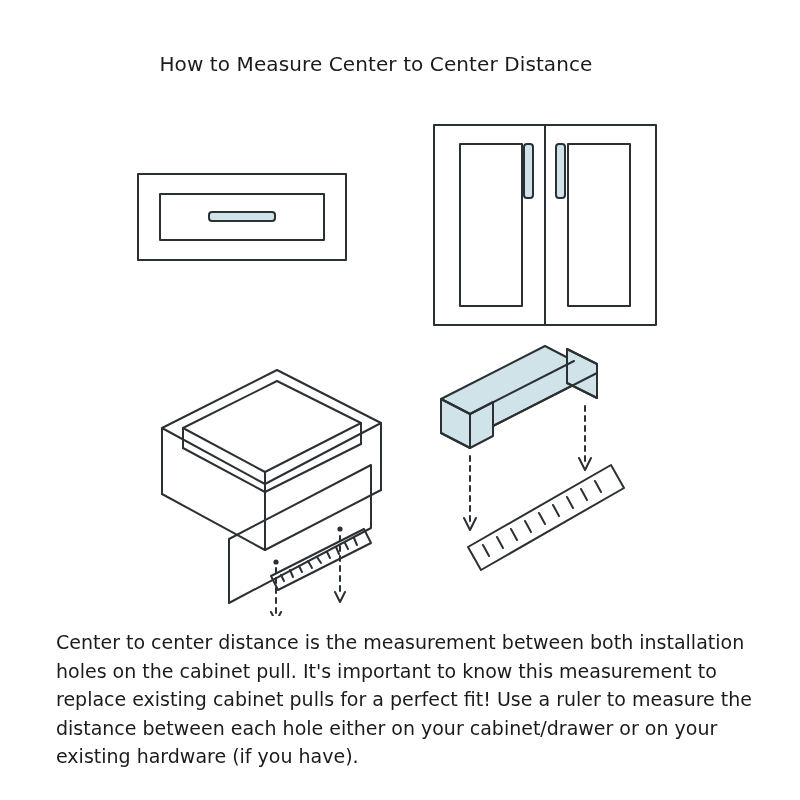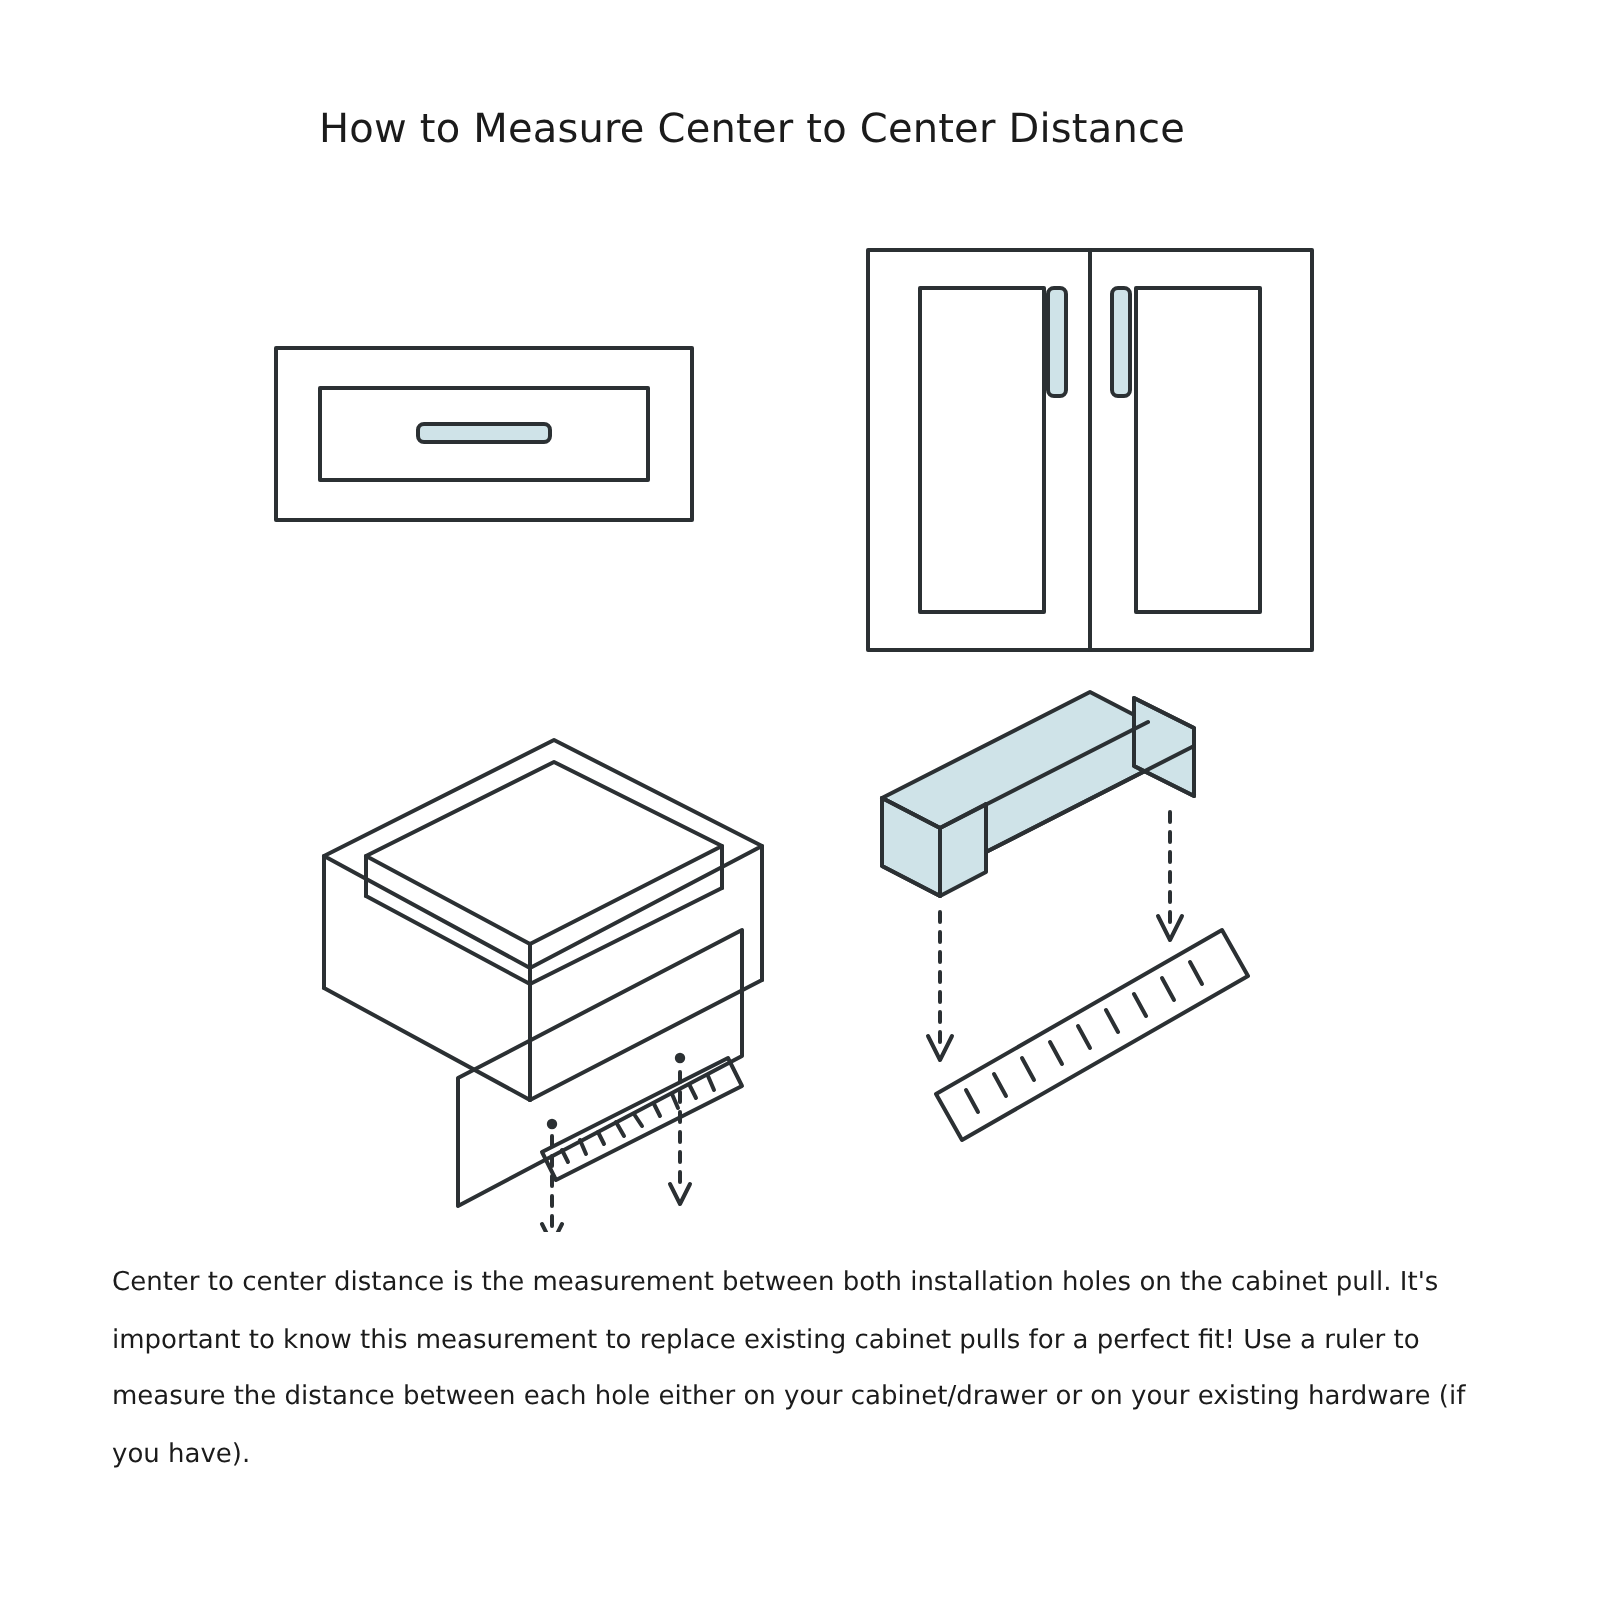--- a/index.html
+++ b/index.html
@@ -36,21 +36,21 @@
     left: 0;
     top: 96px;
     width: 800px;
     height: 520px;
   }
   .caption {
     position: absolute;
     left: 56px;
     top: 628px;
     width: 700px;
-    font-size: 13px;
+    font-size: 19px;
     line-height: 28.5px;
     color: #1b1b1b;
     white-space: pre-wrap;
   }
 </style>
 </head>
 <body>
 
 <div class="page">
 

